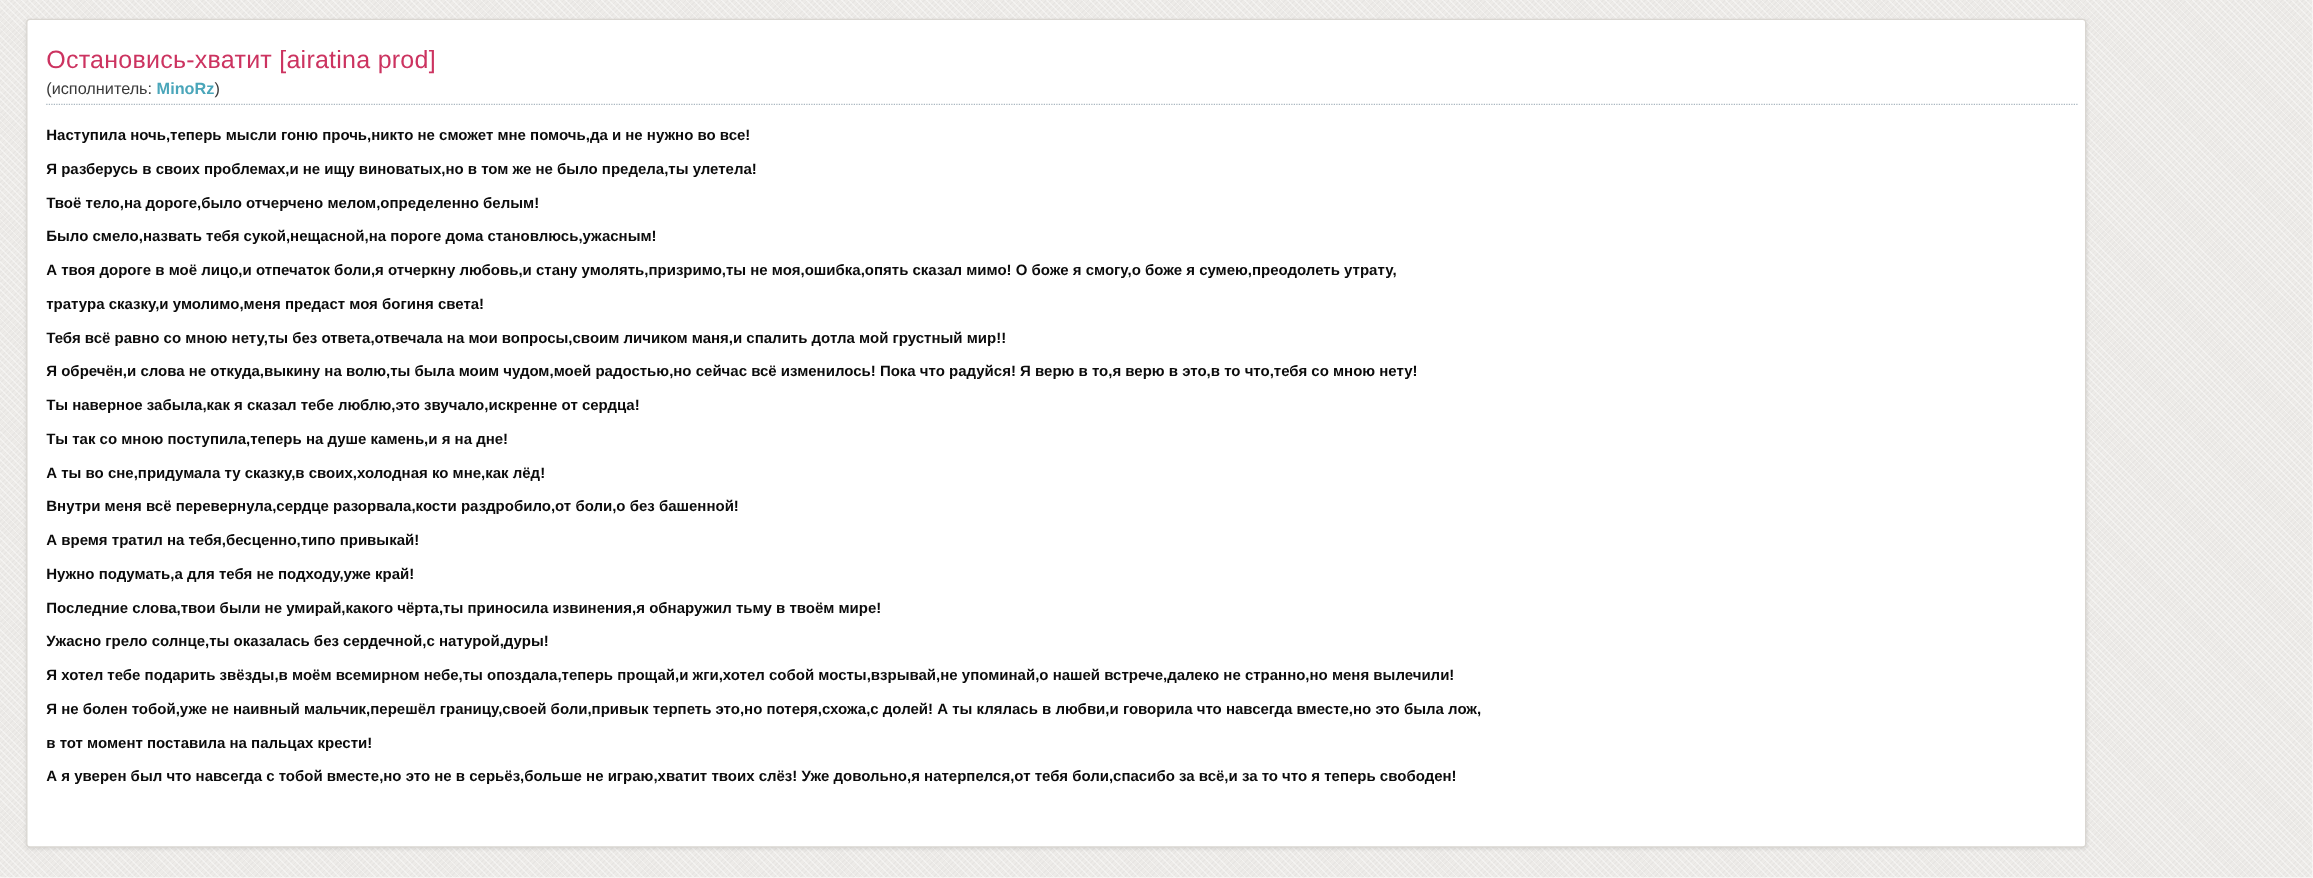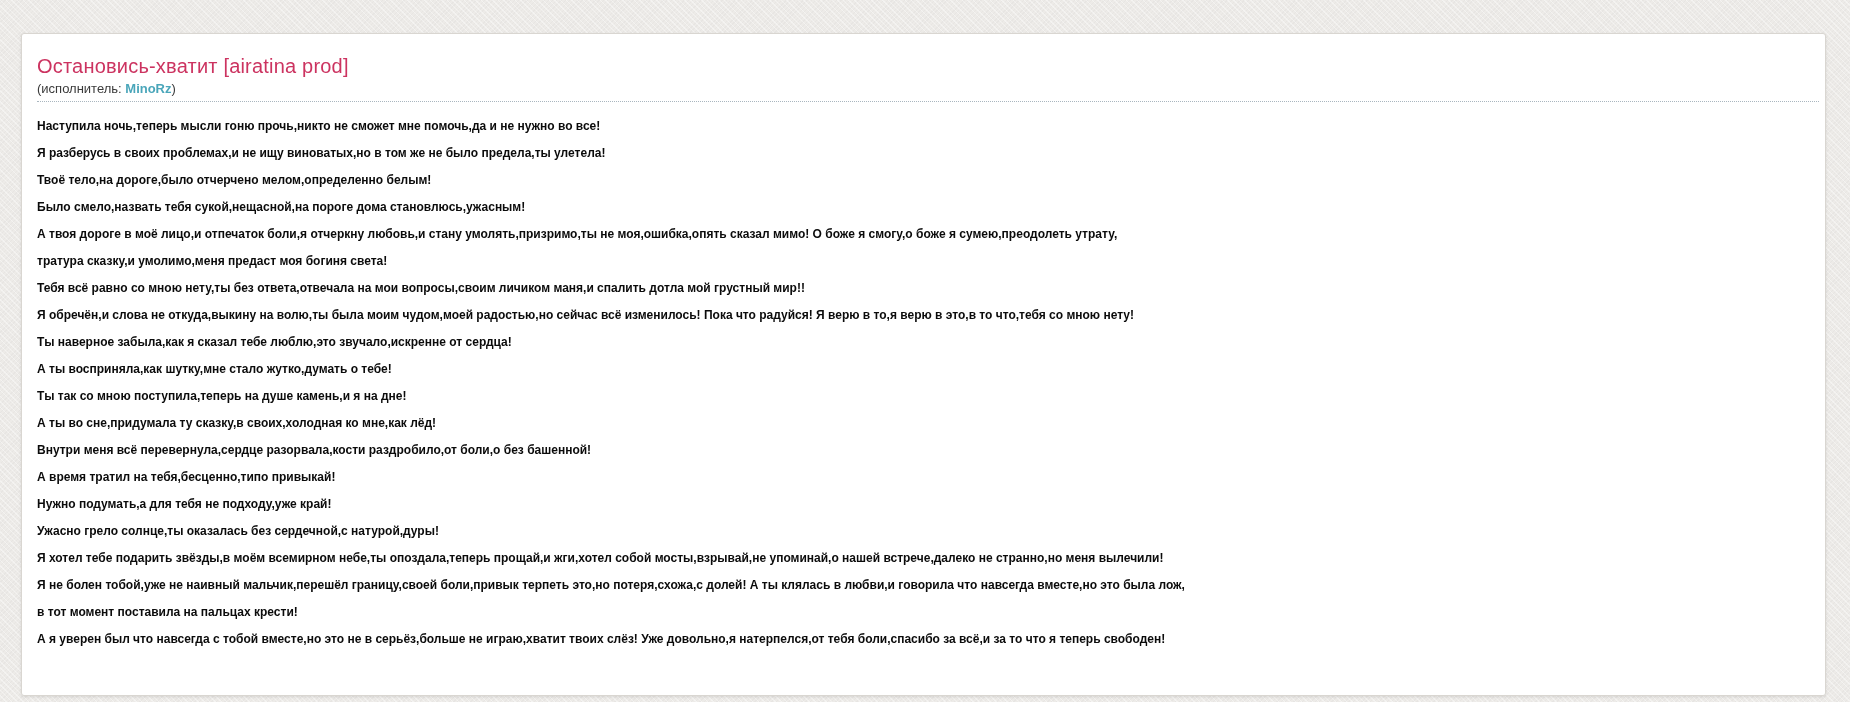--- a/index.html
+++ b/index.html
@@ -18,28 +18,27 @@
     font-family:"Liberation Sans","DejaVu Sans",sans-serif;
     background-color:var(--page-bg);
     background-image:
       repeating-linear-gradient(45deg, rgba(255,255,255,.4) 0 1px, rgba(255,255,255,0) 1px 4px),
       repeating-linear-gradient(-45deg, rgba(0,0,0,.025) 0 1px, rgba(0,0,0,0) 1px 3px);
     position:relative;
   }
   .card{
     position:absolute;
     left:21px; top:15px;
-    width:1805px; height:663px;
+    width:1648px; height:663px;
     background:var(--card-bg);
     border:1px solid var(--card-border);
     border-radius:3px;
     box-shadow:0 1px 3px rgba(0,0,0,.10);
     padding:20px 6px 14px 15px;
     overflow:hidden;
-    margin-top:18px;
   }
   .title{
     font-size:20px;
     font-weight:400;
     color:var(--title);
     line-height:24px;
     letter-spacing:.2px;
   }
   .subtitle{
     margin-top:3px;
@@ -81,25 +80,25 @@
   <div class="lyrics">
       <div class="lyrics-line">Наступила ночь,теперь мысли гоню прочь,никто не сможет мне помочь,да и не нужно во все!</div>
       <div class="lyrics-line">Я разберусь в своих проблемах,и не ищу виноватых,но в том же не было предела,ты улетела!</div>
       <div class="lyrics-line">Твоё тело,на дороге,было отчерчено мелом,определенно белым!</div>
       <div class="lyrics-line">Было смело,назвать тебя сукой,нещасной,на пороге дома становлюсь,ужасным!</div>
       <div class="lyrics-line">А твоя дороге в моё лицо,и отпечаток боли,я отчеркну любовь,и стану умолять,призримо,ты не моя,ошибка,опять сказал мимо! О боже я смогу,о боже я сумею,преодолеть утрату,</div>
       <div class="lyrics-line">тратура сказку,и умолимо,меня предаст моя богиня света!</div>
       <div class="lyrics-line">Тебя всё равно со мною нету,ты без ответа,отвечала на мои вопросы,своим личиком маня,и спалить дотла мой грустный мир!!</div>
       <div class="lyrics-line">Я обречён,и слова не откуда,выкину на волю,ты была моим чудом,моей радостью,но сейчас всё изменилось! Пока что радуйся! Я верю в то,я верю в это,в то что,тебя со мною нету!</div>
       <div class="lyrics-line">Ты наверное забыла,как я сказал тебе люблю,это звучало,искренне от сердца!</div>
-      <div class="lyrics-line">А ты восприняла,как шутку,мне стало жутко,думать о тебе!</div>
       <div class="lyrics-line">Ты так со мною поступила,теперь на душе камень,и я на дне!</div>
       <div class="lyrics-line">А ты во сне,придумала ту сказку,в своих,холодная ко мне,как лёд!</div>
       <div class="lyrics-line">Внутри меня всё перевернула,сердце разорвала,кости раздробило,от боли,о без башенной!</div>
       <div class="lyrics-line">А время тратил на тебя,бесценно,типо привыкай!</div>
       <div class="lyrics-line">Нужно подумать,а для тебя не подходу,уже край!</div>
+      <div class="lyrics-line">Последние слова,твои были не умирай,какого чёрта,ты приносила извинения,я обнаружил тьму в твоём мире!</div>
       <div class="lyrics-line">Ужасно грело солнце,ты оказалась без сердечной,с натурой,дуры!</div>
       <div class="lyrics-line">Я хотел тебе подарить звёзды,в моём всемирном небе,ты опоздала,теперь прощай,и жги,хотел собой мосты,взрывай,не упоминай,о нашей встрече,далеко не странно,но меня вылечили!</div>
       <div class="lyrics-line">Я не болен тобой,уже не наивный мальчик,перешёл границу,своей боли,привык терпеть это,но потеря,схожа,с долей! А ты клялась в любви,и говорила что навсегда вместе,но это была лож,</div>
       <div class="lyrics-line">в тот момент поставила на пальцах крести!</div>
       <div class="lyrics-line">А я уверен был что навсегда с тобой вместе,но это не в серьёз,больше не играю,хватит твоих слёз! Уже довольно,я натерпелся,от тебя боли,спасибо за всё,и за то что я теперь свободен!</div>
     </div>
 </div>
 
 </body></html>

